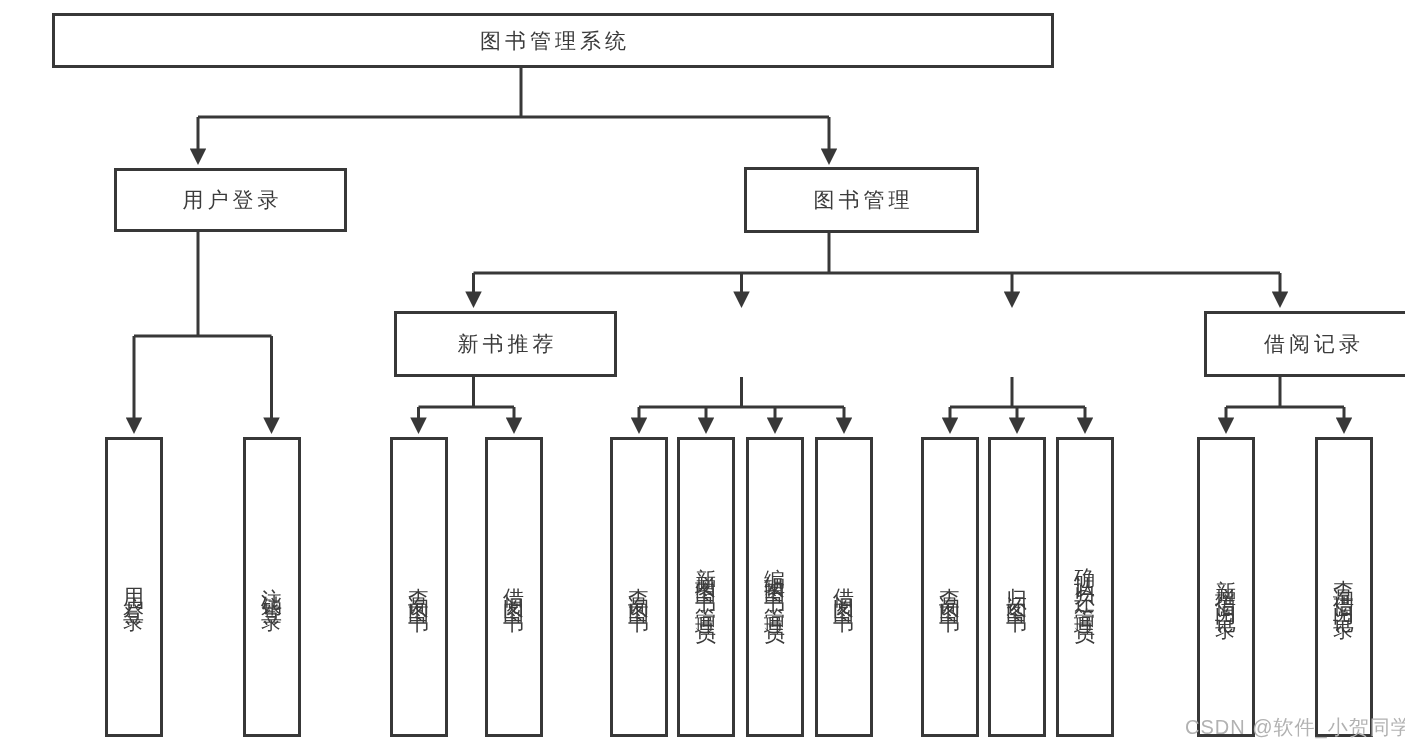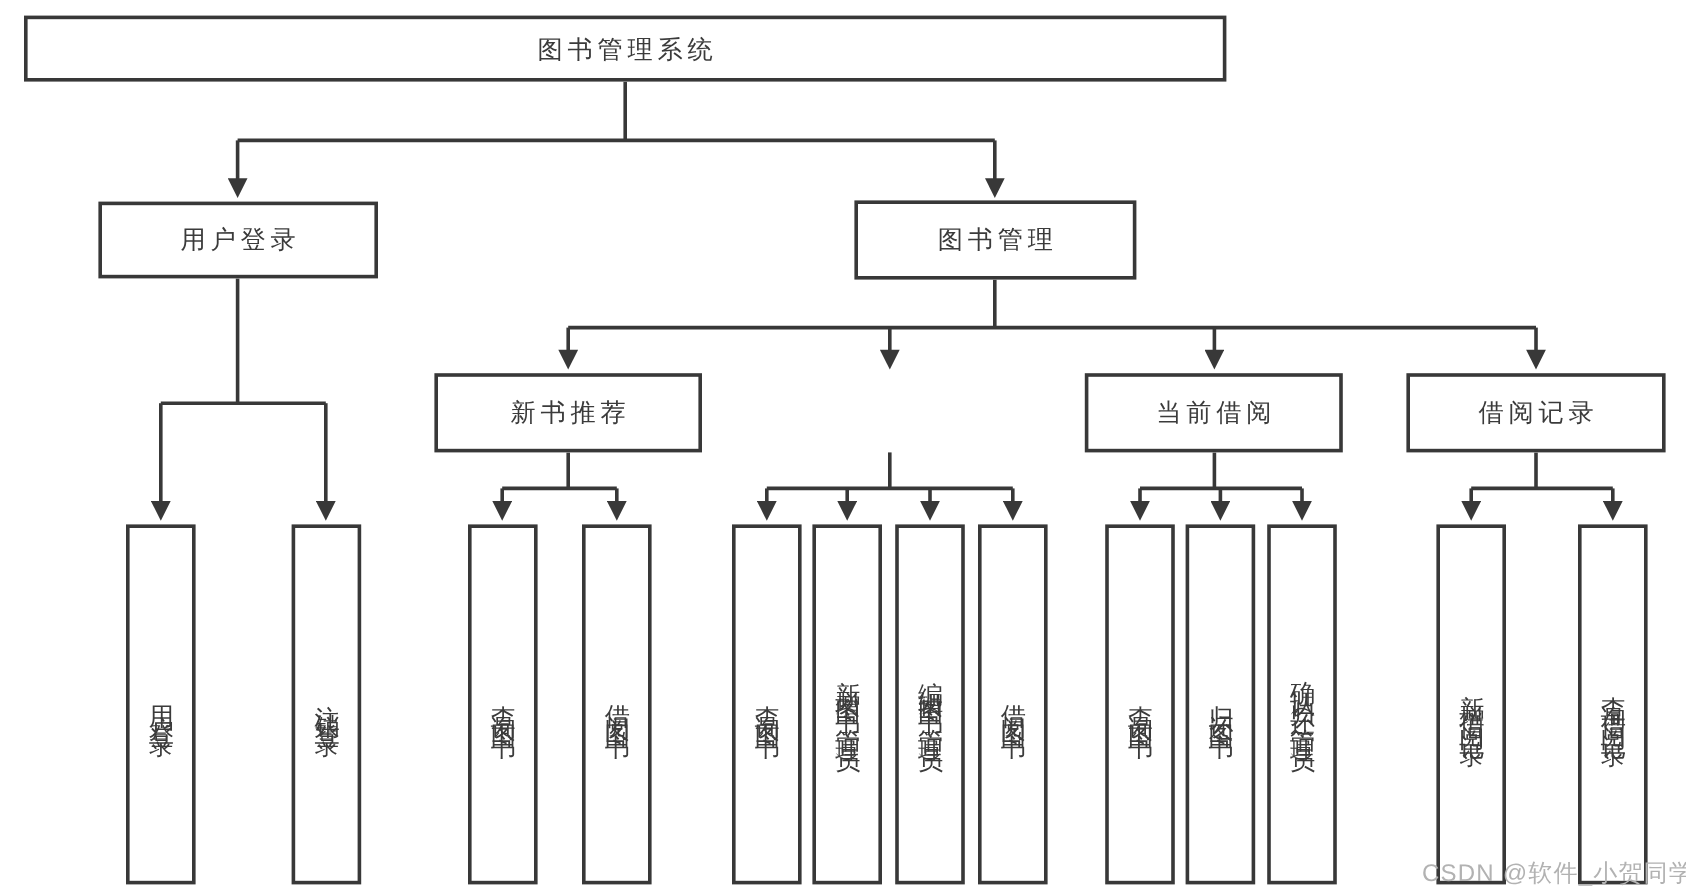--- a/index.html
+++ b/index.html
@@ -29,20 +29,21 @@
     color: #3b3b3b;
     display: flex;
     align-items: center;
     justify-content: center;
     white-space: nowrap;
   }
   .hbox {
     font-size: 21px;
     letter-spacing: 4px;
     padding-left: 4px; 
+    margin-left: 32px;
   }
   .vbox {
     top: 437px;
     width: 58px;
     height: 300px;
     writing-mode: vertical-rl;
     font-size: 21px;
     letter-spacing: 8px;
     line-height: 1;
   }
@@ -110,21 +111,20 @@
       <path d="M1344 407 V429" marker-end="url(#ah)"></path>
     </g>
   </svg>
 
   <div class="node hbox" style="left:20px; top:13px; width:1002px; height:55px">图书管理系统</div>
 
   <div class="node hbox" style="left:82px; top:168px; width:233px; height:64px">用户登录</div>
   <div class="node hbox" style="left:712px; top:167px; width:235px; height:66px">图书管理</div>
 
   <div class="node hbox" style="left:362px; top:311px; width:223px; height:66px">新书推荐</div>
-  <div class="node hbox" style="left:904px; top:311px; width:215px; height:66px">当前借阅</div>
   <div class="node hbox" style="left:1172px; top:311px; width:216px; height:66px">借阅记录</div>
 
   <div class="node vbox" style="left:105px">用户登录</div>
   <div class="node vbox" style="left:243px">注销登录</div>
 
   <div class="node vbox" style="left:390px">查询图书</div>
   <div class="node vbox" style="left:485px">借阅图书</div>
 
   <div class="node vbox" style="left:610px">查询图书</div>
   <div class="node vbox" style="left:677px">新增图书（管理员）</div>

